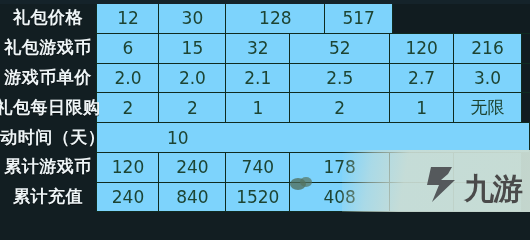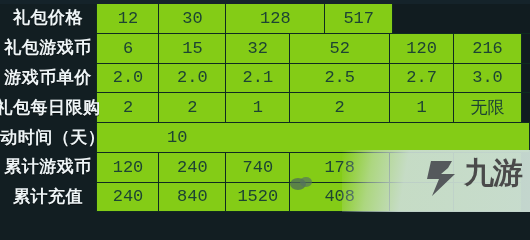--- a/index.html
+++ b/index.html
@@ -30,30 +30,29 @@
     position:relative;z-index:3;
     text-shadow:0 1px 0 rgba(0,0,0,.6);
   }
   .lbl.wide{overflow:visible;}
   .lbl.wide span{display:inline-block;transform:translateX(-4px);}
 
   .cells{flex:1;display:flex;border-top:1.6px solid #0f2b20;box-sizing:border-box;}
   .row:last-child .cells{border-bottom:1.6px solid #0f2b20;}
 
   .c{
-    background:#84cc16;
+    background:#7dd3fc;
     color:#1d4433;
     display:flex;align-items:center;justify-content:center;
     font-size:17px;
     box-sizing:border-box;
     border-right:1.6px solid #0f2b20;
     border-left:1.6px solid #0f2b20;
     margin-left:-1.6px;
     position:relative;
-    font-family:Liberation Mono, monospace;
   }
   .c:first-child{border-left:1.6px solid #0f2b20;margin-left:0;}
   .c.merged{flex:1 1 100%;justify-content:flex-start;border-right:1.6px solid #0f2b20;}
   .c.merged .mv{padding-left:70px;}
 
   
   .w1{flex:0 0 64px;}
   .w2{flex:0 0 68px;}
   .w3{flex:0 0 66px;}
   .w4{flex:0 0 101px;}
@@ -66,21 +65,21 @@
   .topstrip{position:absolute;left:0;top:0;width:530px;height:4px;background:#15232a;z-index:5;}
 
   
   .wm{
     position:absolute;right:0;bottom:0;width:188px;height:62px;
     background:linear-gradient(100deg,rgba(210,226,216,0) 0%,rgba(206,223,214,.55) 16%,rgba(203,221,212,.92) 34%,rgba(201,220,211,.97) 100%);
     z-index:8;pointer-events:none;
   }
   .wmlogo{
     position:absolute;right:8px;bottom:8px;height:46px;
-    display:flex;align-items:flex-start;gap:4px;z-index:9;
+    display:flex;align-items:flex-end;gap:4px;z-index:9;
   }
   .wmmark{width:38px;height:40px;display:block;}
   .wmtext{
     font-size:30px;font-weight:700;color:#4a4a4a;
     font-family:"DejaVu Sans","Liberation Sans",sans-serif;
     letter-spacing:-1px;line-height:1;
   }
   .blob{
     position:absolute;left:-1px;top:-10px;width:26px;height:20px;z-index:7;
   }

